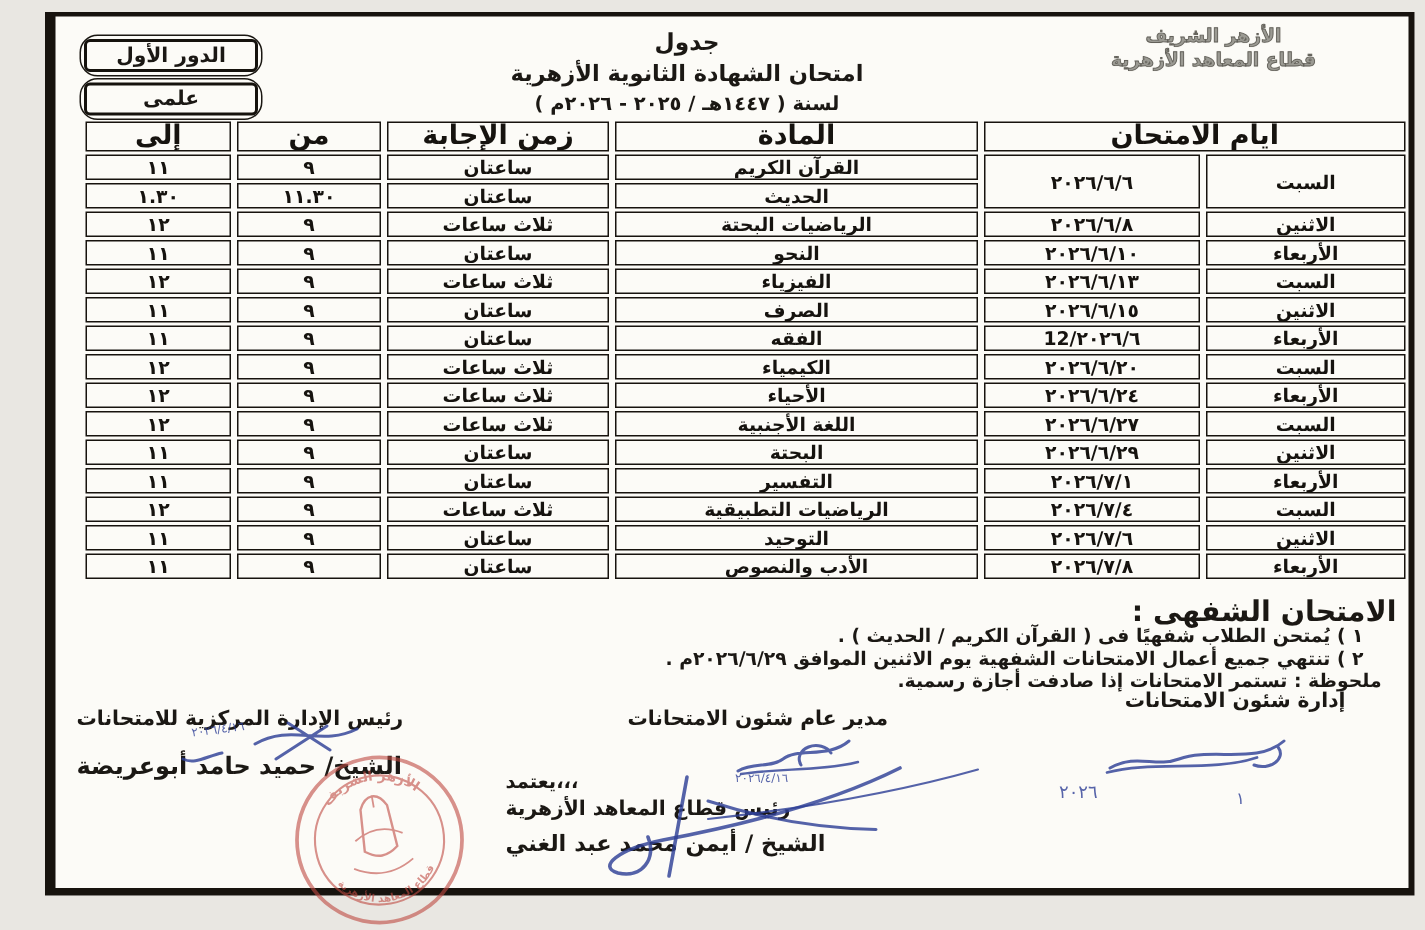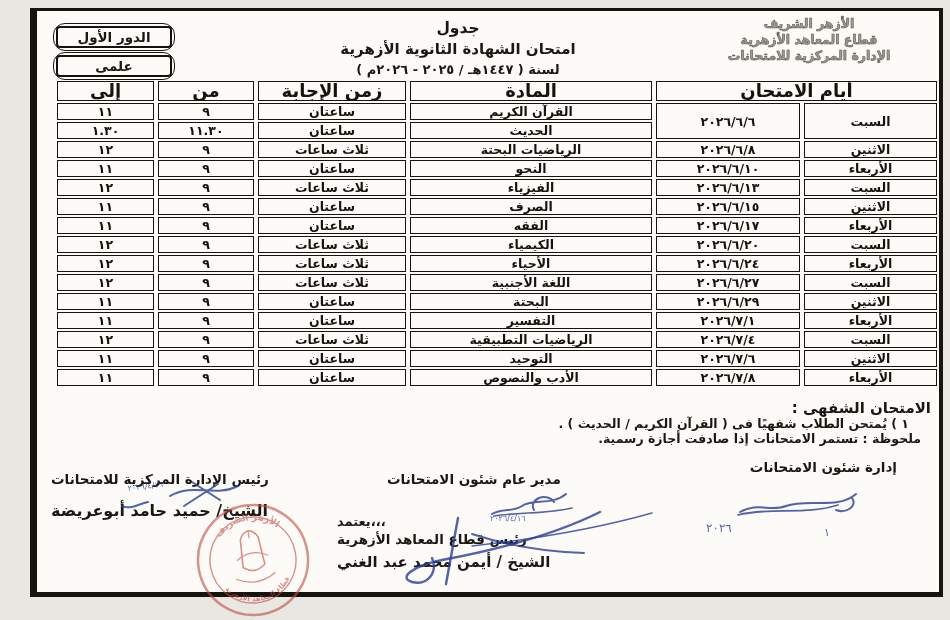--- a/index.html
+++ b/index.html
@@ -41,27 +41,27 @@
   table.sched th,table.sched td{
     border:1.8px solid #17130e;background:#fcfbf7;
     text-align:center;vertical-align:middle;
     font-weight:bold;color:#16130f;
     padding:1px 2px;overflow:hidden;white-space:nowrap;
   }
   table.sched th{height:16px;line-height:16px;font-size:18px;}
   table.sched td{height:12px;line-height:13px;font-size:12.5px;}
   
   .notes{position:absolute;right:8px;left:12px;top:390px;direction:rtl;text-align:right;font-weight:bold;}
-  .notes-h{font-size:15px;line-height:15px;}
+  .notes-h{font-size:19px;line-height:15px;}
   .note{font-size:12.5px;line-height:15px;margin-top:0;padding-right:22px;}
   .remark{padding-right:10px;}
   
   .sig-title{font-size:13.5px;font-weight:bold;white-space:nowrap;}
   .sig-right{position:absolute;top:448px;right:42px;}
-  .sig-mid{position:absolute;top:460px;left:350px;width:205px;text-align:left;}
+  .sig-mid{position:absolute;top:460px;left:350px;width:205px;text-align:right;}
   .sig-left{position:absolute;top:460px;left:14px;width:255px;text-align:left;}
   .sig-left .sig-name{font-size:16px;font-weight:bold;margin-top:14px;white-space:nowrap;}
   .approve{position:absolute;top:503px;left:300px;width:300px;text-align:left;font-weight:bold;}
   .approve .ap1{font-size:13px;}
   .approve .ap2{font-size:13.5px;margin-top:2px;}
   .approve .ap3{font-size:15px;margin-top:6px;white-space:nowrap;}
   
   svg.ink{position:absolute;left:0;top:0;pointer-events:none;z-index:5;}
   .blue{stroke:#2e3f96;fill:none;stroke-linecap:round;stroke-linejoin:round;opacity:.82;}
   .blue-txt{fill:#2e3f96;opacity:.8;font-family:"DejaVu Sans",sans-serif;}
@@ -82,21 +82,20 @@
 
   <div class="title">
     <div class="t1">جدول</div>
     <div class="t2">امتحان الشهادة الثانوية الأزهرية</div>
     <div class="t3">لسنة ( ١٤٤٧هـ / ٢٠٢٥ - ٢٠٢٦م )</div>
   </div>
 
   <div class="letterhead">
     <div>الأزهر الشريف</div>
     <div>قطاع المعاهد الأزهرية</div>
-    <div>الإدارة المركزية للامتحانات</div>
   </div>
 
   <table class="sched" dir="rtl">
     <colgroup>
       <col style="width:133px">
         <col style="width:144px">
         <col style="width:242px">
       <col style="width:148px">
         <col style="width:96px">
         <col style="width:97px">
@@ -152,21 +151,21 @@
         <tr>
           <td>الاثنين</td>
           <td>٢٠٢٦/٦/١٥</td>
           <td>الصرف</td>
           <td>ساعتان</td>
           <td>٩</td>
           <td>١١</td>
         </tr>
         <tr>
           <td>الأربعاء</td>
-          <td>٢٠٢٦/٦/١٧</td>
+          <td>٢٠٢٦/٦/12</td>
           <td>الفقه</td>
           <td>ساعتان</td>
           <td>٩</td>
           <td>١١</td>
         </tr>
         <tr>
           <td>السبت</td>
           <td>٢٠٢٦/٦/٢٠</td>
           <td>الكيمياء</td>
           <td>ثلاث ساعات</td>
@@ -228,20 +227,21 @@
           <td>ساعتان</td>
           <td>٩</td>
           <td>١١</td>
         </tr>
       </tbody>
   </table>
 
   <div class="notes">
     <div class="notes-h">الامتحان الشفهى :</div>
     <div class="note">١ )  يُمتحن الطلاب شفهيًا فى ( القرآن الكريم  /  الحديث ) .</div>
+    <div class="note">٢ )  تنتهي جميع أعمال الامتحانات الشفهية يوم الاثنين الموافق  ٢٠٢٦/٦/٢٩م .</div>
     <div class="note remark">ملحوظة :  تستمر الامتحانات إذا صادفت أجازة رسمية.</div>
   </div>
 
   <div class="sig-right sig-title">إدارة شئون الامتحانات</div>
   <div class="sig-mid sig-title">مدير عام شئون الامتحانات</div>
   <div class="sig-left">
     <div class="sig-title">رئيس الإدارة المركزية للامتحانات</div>
     <div class="sig-name">الشيخ/ حميد حامد أبوعريضة</div>
   </div>
   <div class="approve">

